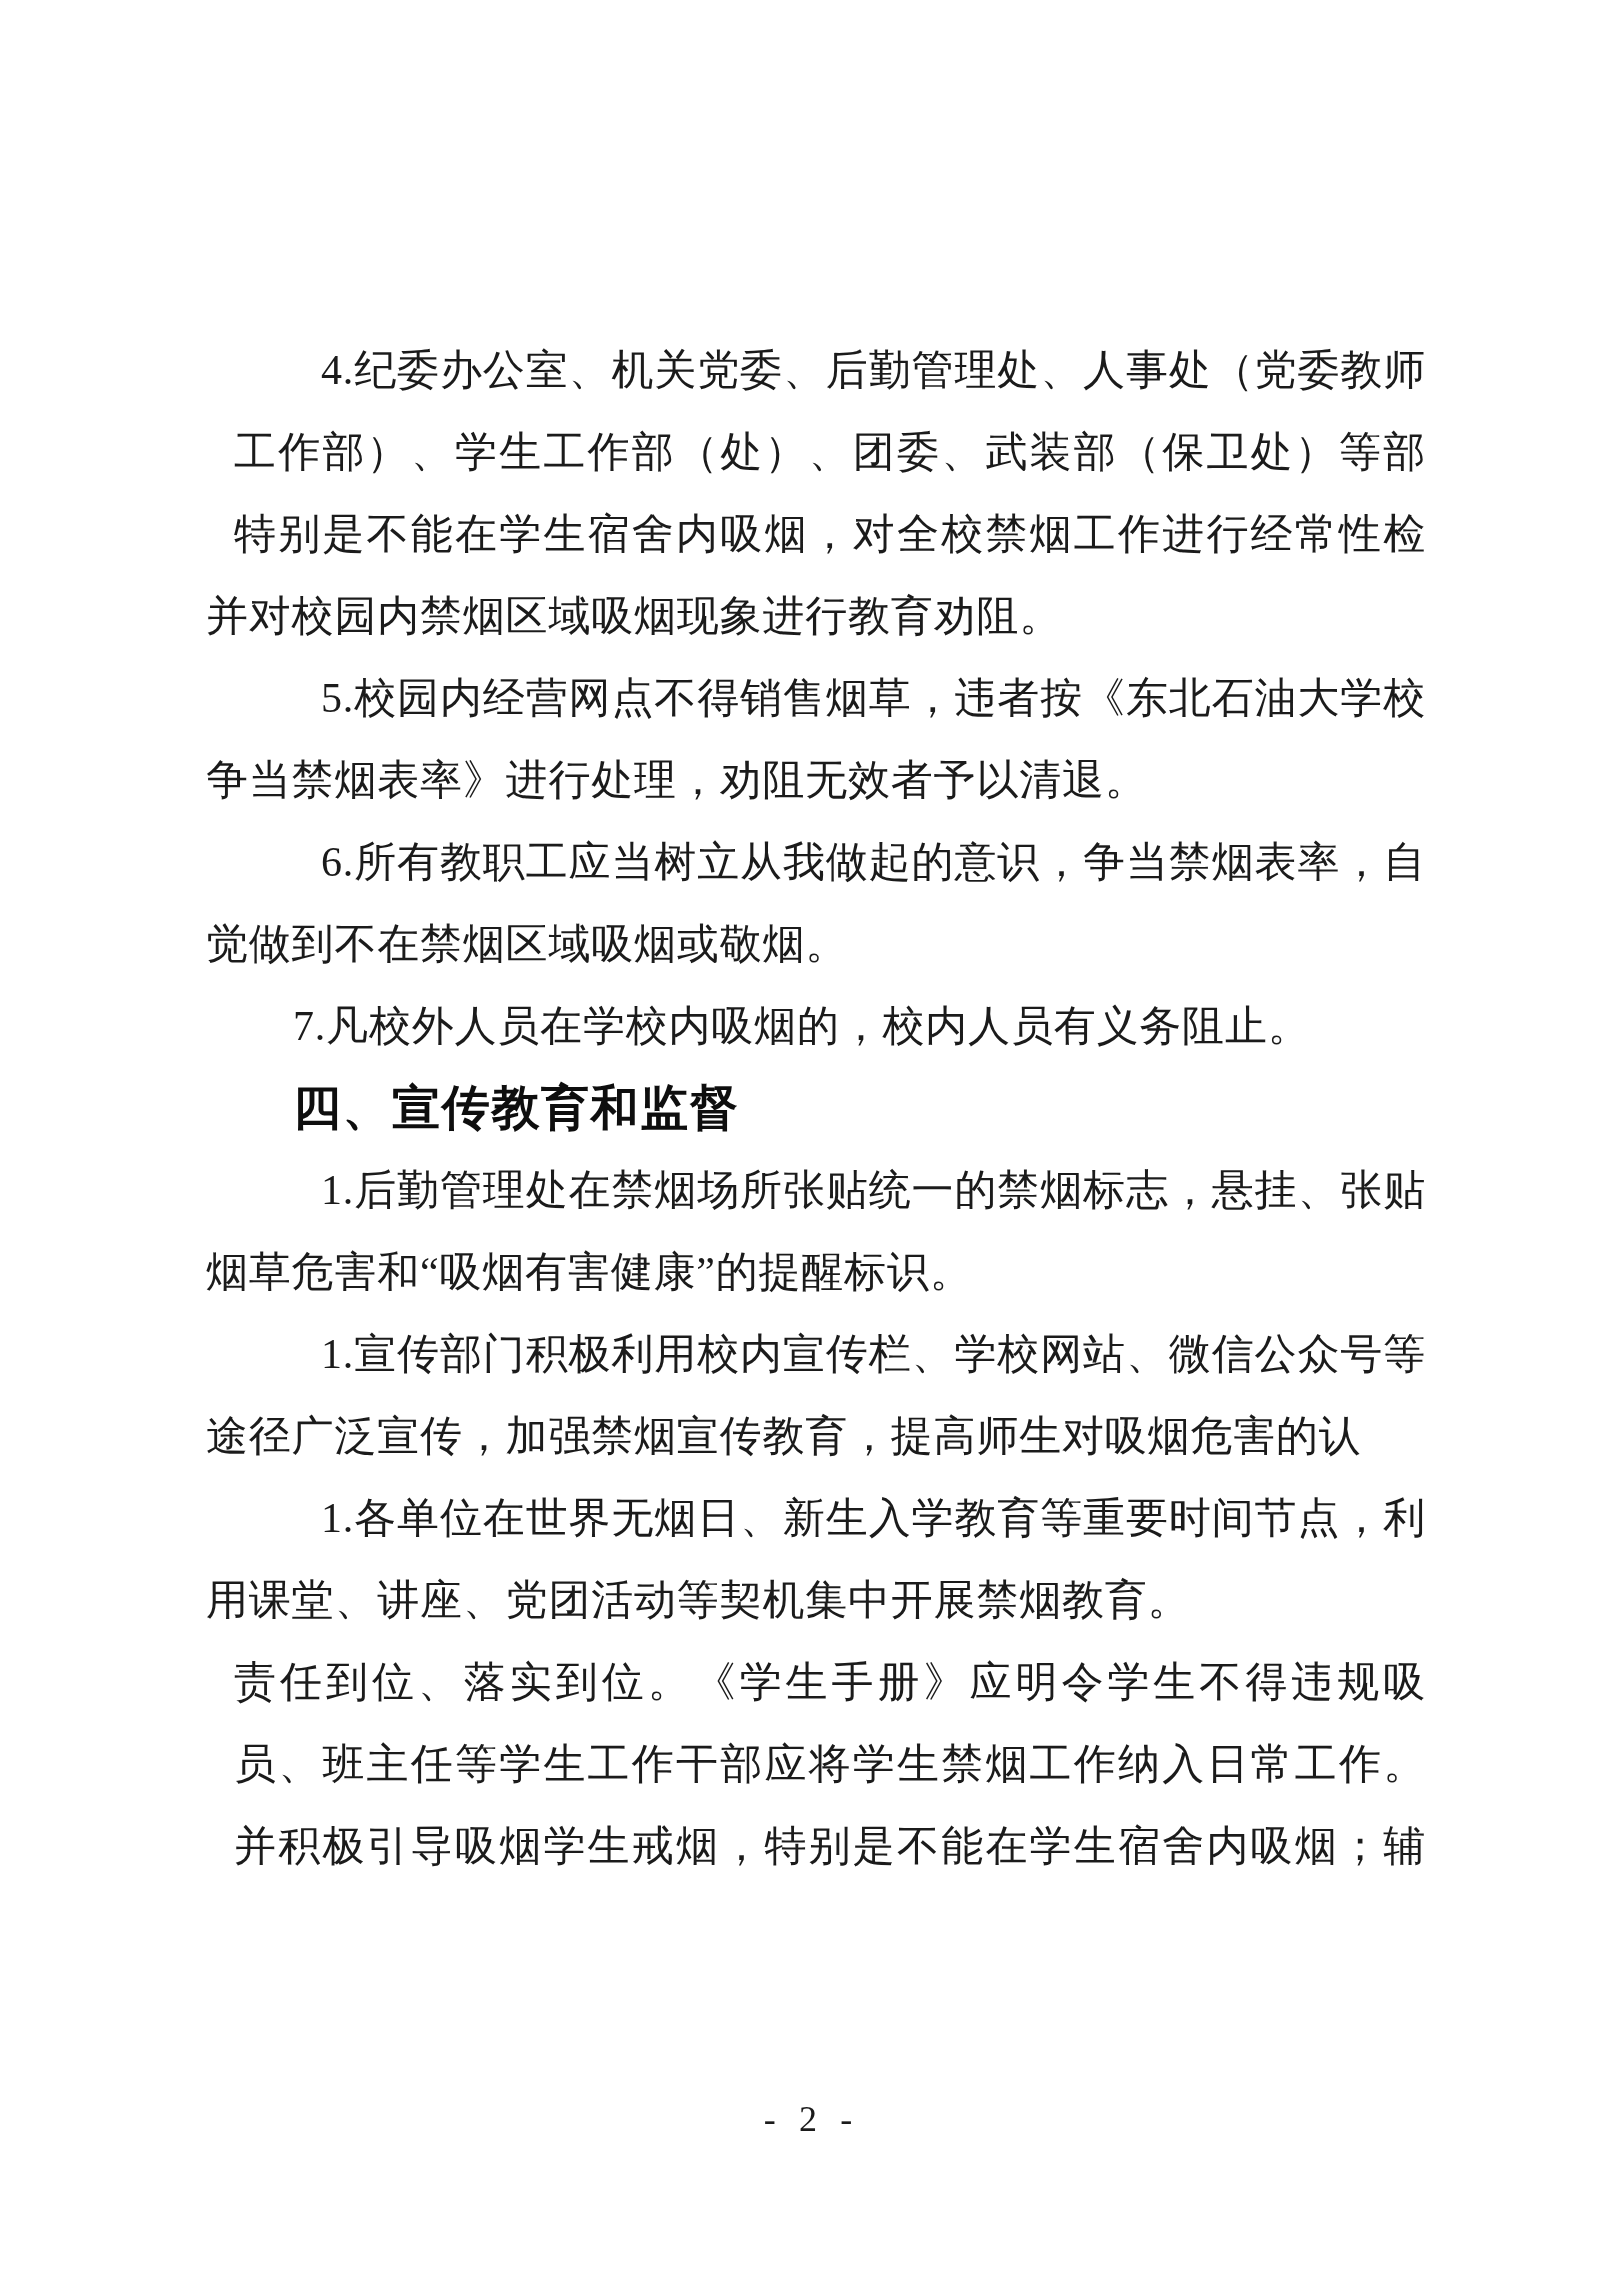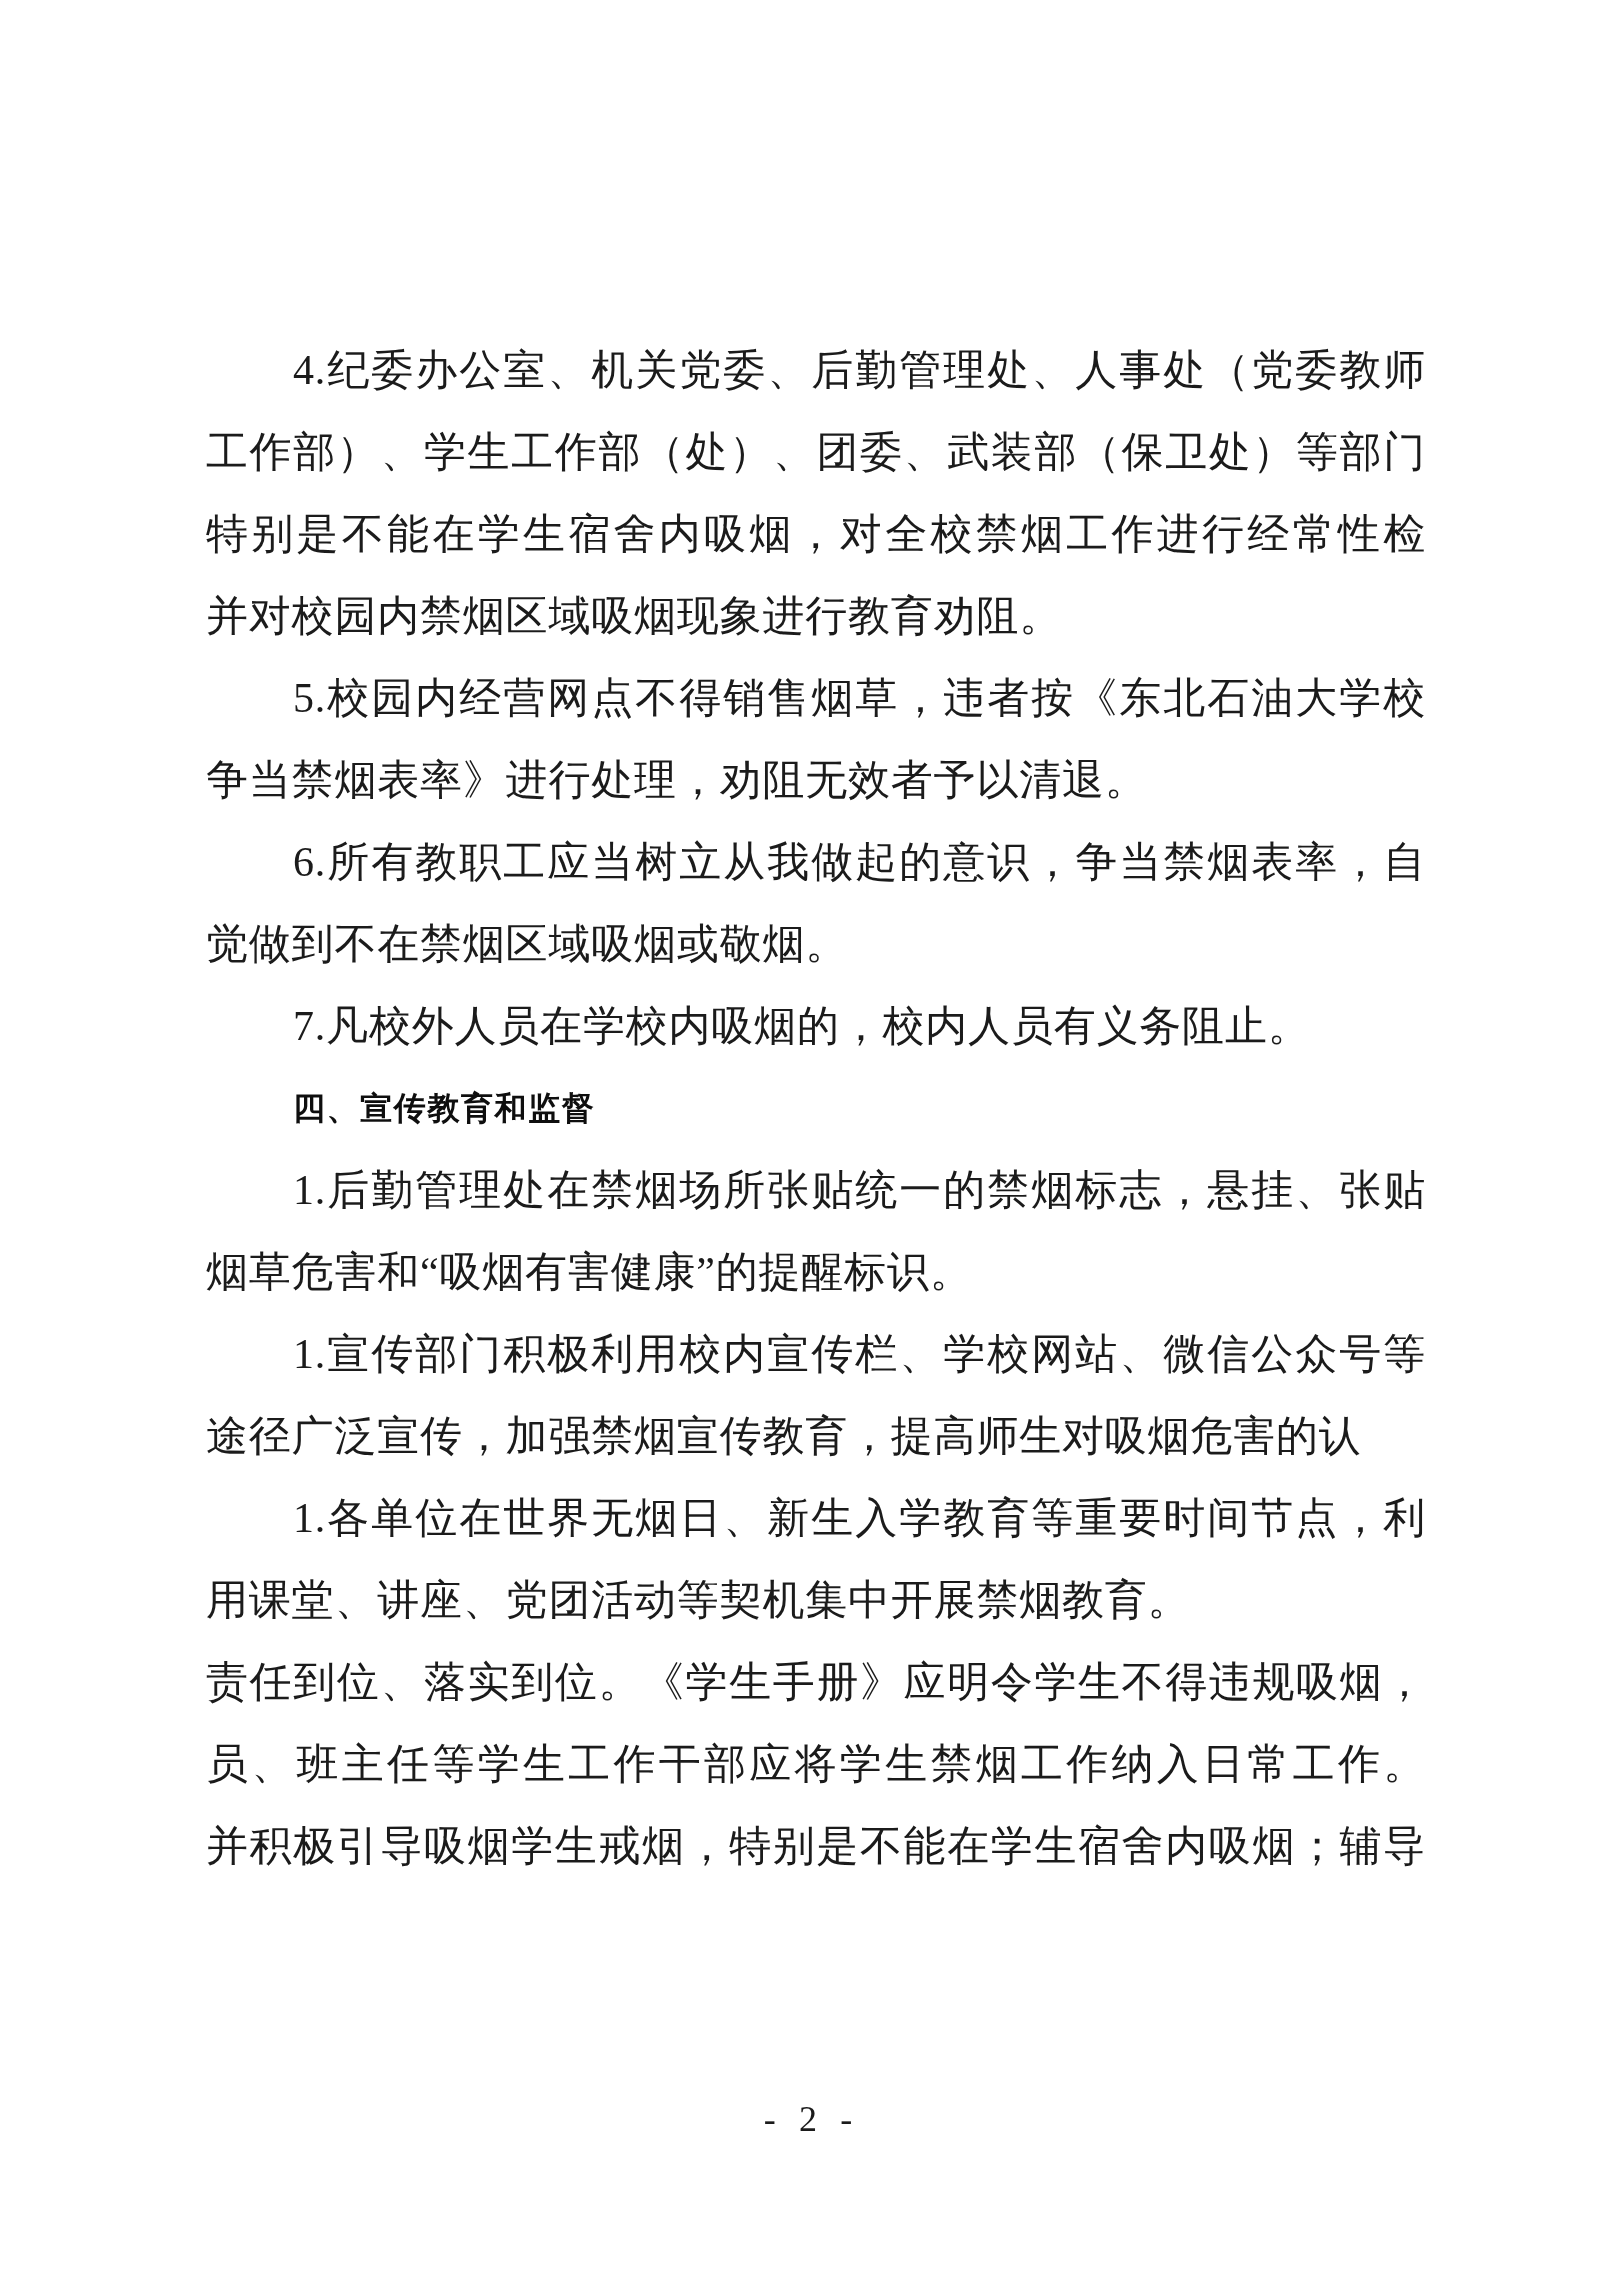--- a/index.html
+++ b/index.html
@@ -30,25 +30,26 @@
     overflow: hidden;
     letter-spacing: 0.8px;
   }
   .indent {
     padding-left: 87px;
   }
   .just {
     text-align: justify;
     text-align-last: justify;
     text-justify: distribute;
+    margin-left: 28px;
   }
   .heading {
     font-family: "Liberation Sans", "DejaVu Sans", sans-serif;
     font-weight: 700;
-    font-size: 32px;
+    font-size: 48px;
     color: #0e0e0e;
     letter-spacing: 1.6px;
   }
   .footer {
     position: absolute;
     left: 0;
     right: 0;
     top: 2092px;
     height: 55px;
     line-height: 55px;

